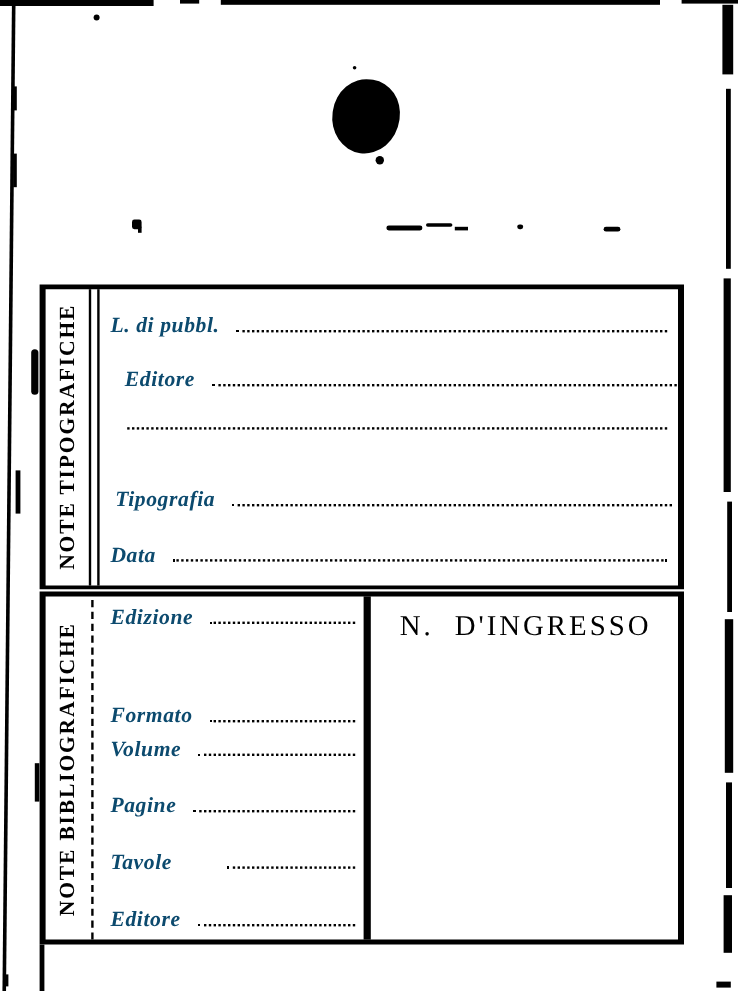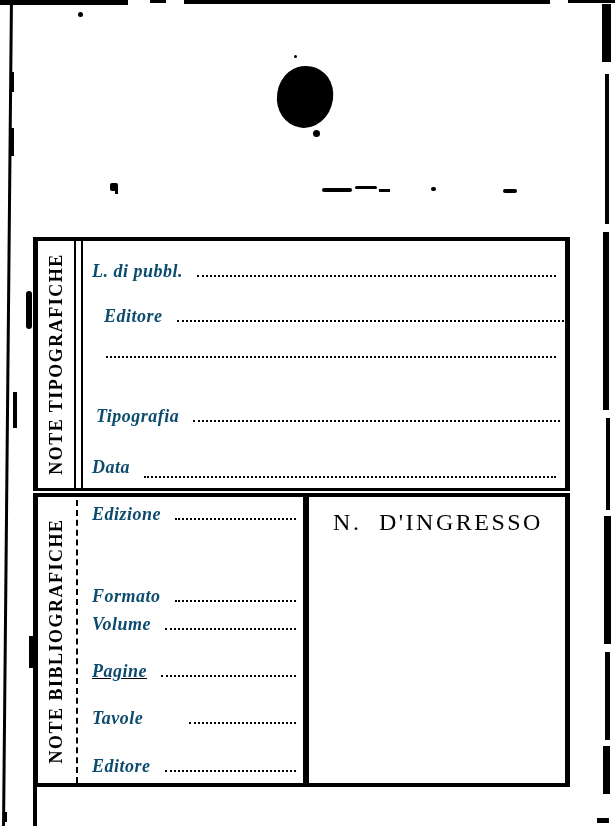--- a/index.html
+++ b/index.html
@@ -95,21 +95,21 @@
   <span class="lbl">Editore</span>
   <span class="leader"></span>
 </div>
 <div class="row" style="left:92px;top:356px;width:464px;">
   <span class="leader"></span>
 </div>
 <div class="row" style="left:96px;top:406px;width:464px;">
   <span class="lbl">Tipografia</span>
   <span class="leader"></span>
 </div>
-<div class="row" style="left:92px;top:452px;width:464px;align-items:flex-end;">
+<div class="row" style="left:92px;top:452px;width:464px;">
   <span class="lbl">Data</span>
   <span class="leader"></span>
 </div>
 
 <div class="tbl t2"></div>
 <div class="v-label" style="left:-81px;top:624px;width:274px;height:34px;">NOTE BIBLIOGRAFICHE</div>
 <div class="vrule-dashed" style="top:500px;height:283px;"></div>
 <div class="vdivider" style="top:497px;height:286px;"></div>
 
 <div class="row" style="left:92px;top:504px;width:204px;justify-content:space-between;">
@@ -117,21 +117,21 @@
   <span class="leader"></span>
 </div>
 <div class="row" style="left:92px;top:566px;width:204px;margin-top:20px;">
   <span class="lbl">Formato</span>
   <span class="leader"></span>
 </div>
 <div class="row" style="left:92px;top:614px;width:204px;">
   <span class="lbl">Volume</span>
   <span class="leader"></span>
 </div>
-<div class="row" style="left:92px;top:661px;width:204px;text-decoration:underline;">
+<div class="row" style="left:92px;top:661px;width:204px;">
   <span class="lbl">Pagine</span>
   <span class="leader"></span>
 </div>
 <div class="row" style="left:92px;top:708px;width:204px;gap:32px;">
   <span class="lbl">Tavole</span>
   <span class="leader"></span>
 </div>
 <div class="row" style="left:92px;top:756px;width:204px;">
   <span class="lbl">Editore</span>
   <span class="leader"></span>

